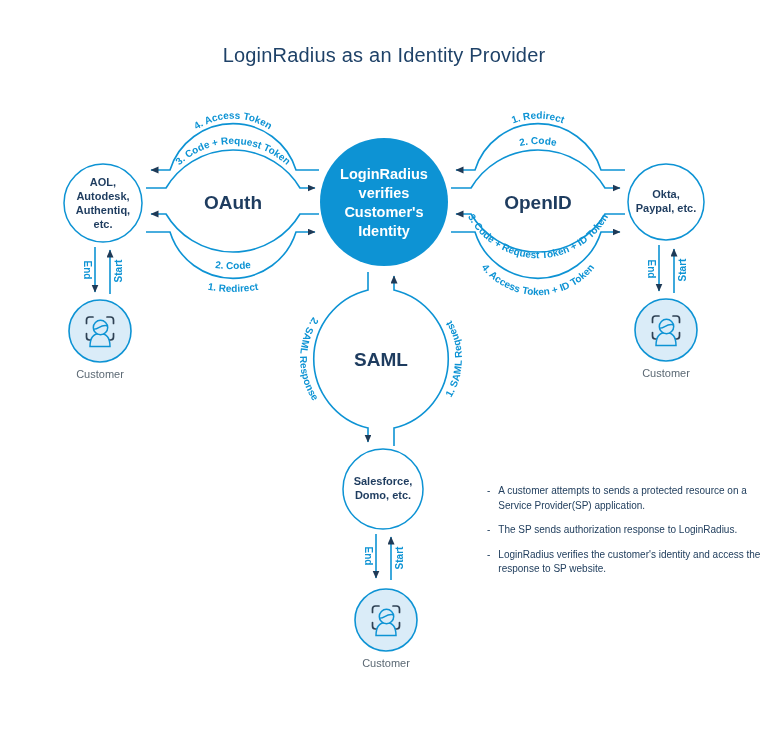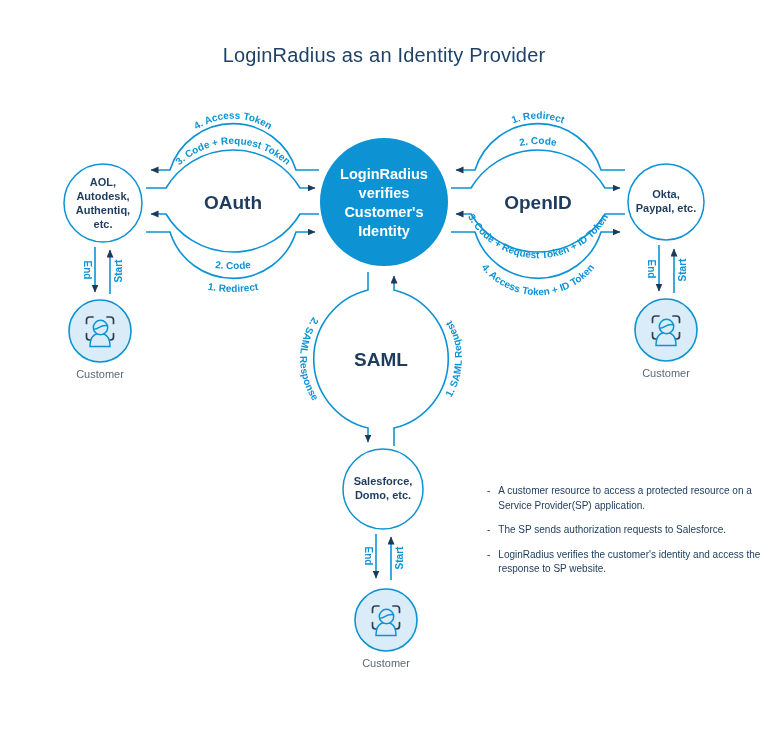--- a/index.html
+++ b/index.html
@@ -191,25 +191,25 @@
         <circle class="person" cx="0.5" cy="-3.5" r="7.2"></circle>
         <path class="person-line" d="M -6.5 -2 C -2.5 -0.5 0.5 -7 7.2 -5.2"></path>
       </g>
       <text class="customer-label" y="47">Customer</text>
     </g>
   </svg>
 
   <div class="notes">
     <div class="note">
       <span class="dash">-</span>
-      <span>A customer resource to access a protected resource on a Service Provider(SP) application.</span>
+      <span>A customer attempts to sends a protected resource on a Service Provider(SP) application.</span>
     </div>
     <div class="note">
       <span class="dash">-</span>
-      <span>The SP sends authorization requests to Salesforce.</span>
+      <span>The SP sends authorization response to LoginRadius.</span>
     </div>
     <div class="note">
       <span class="dash">-</span>
       <span>LoginRadius verifies the customer's identity and access the response to SP website.</span>
     </div>
   </div>
 
 </div>
 
 </body></html>

